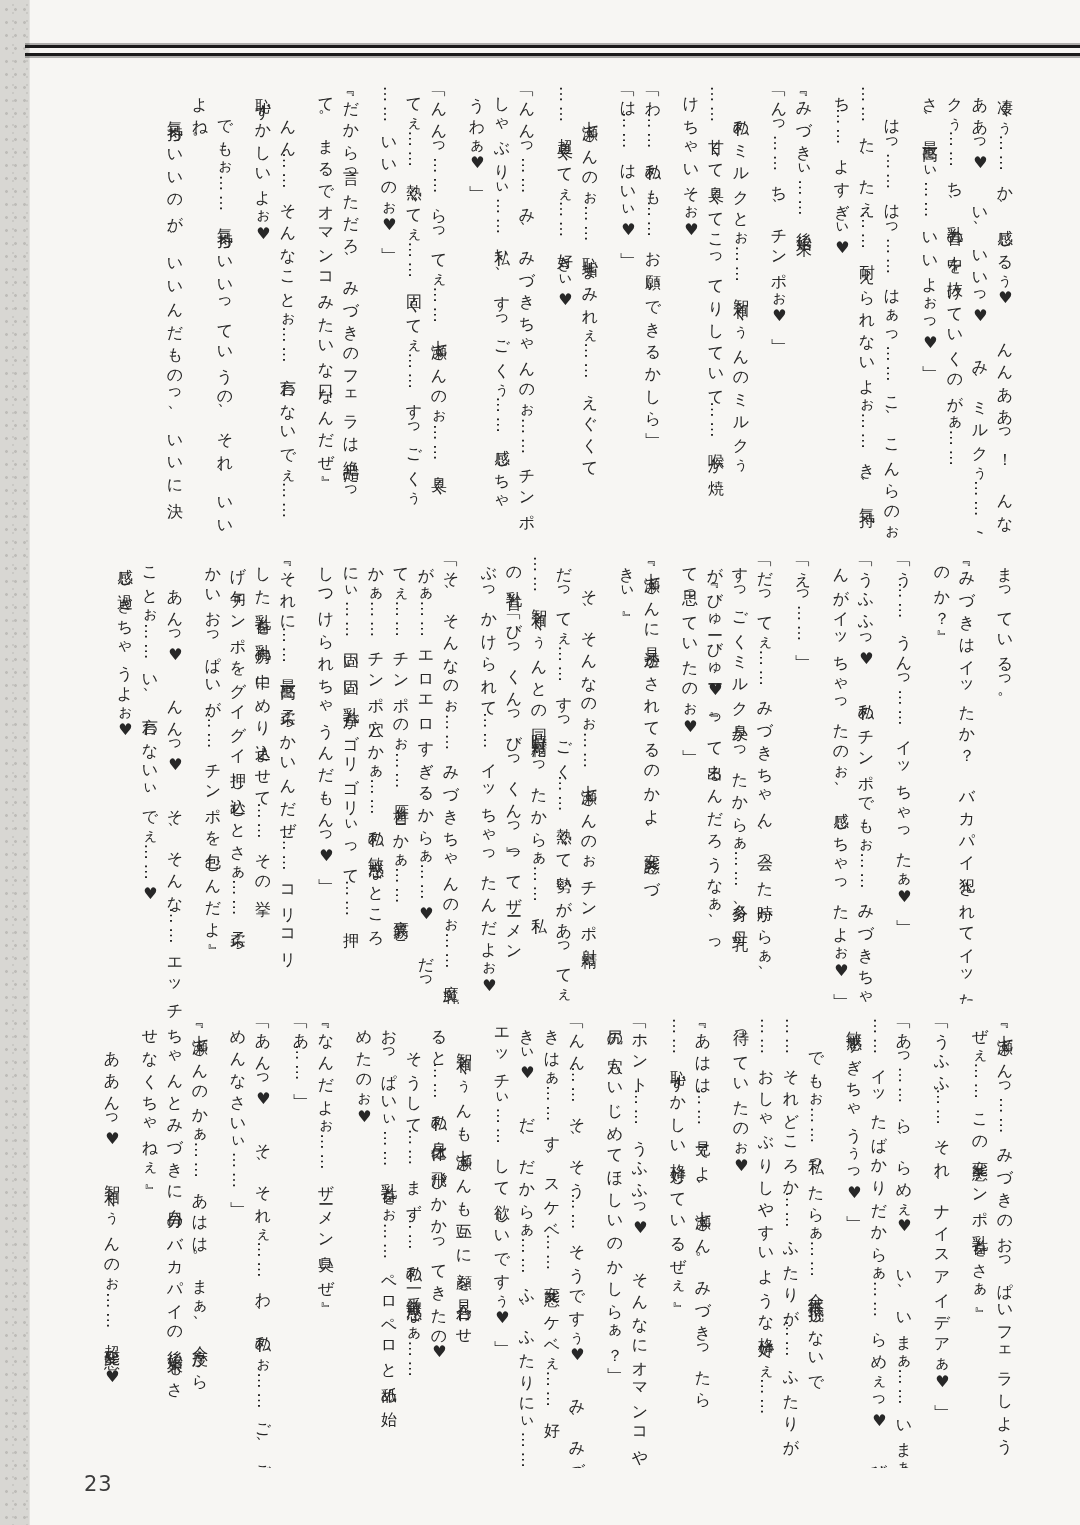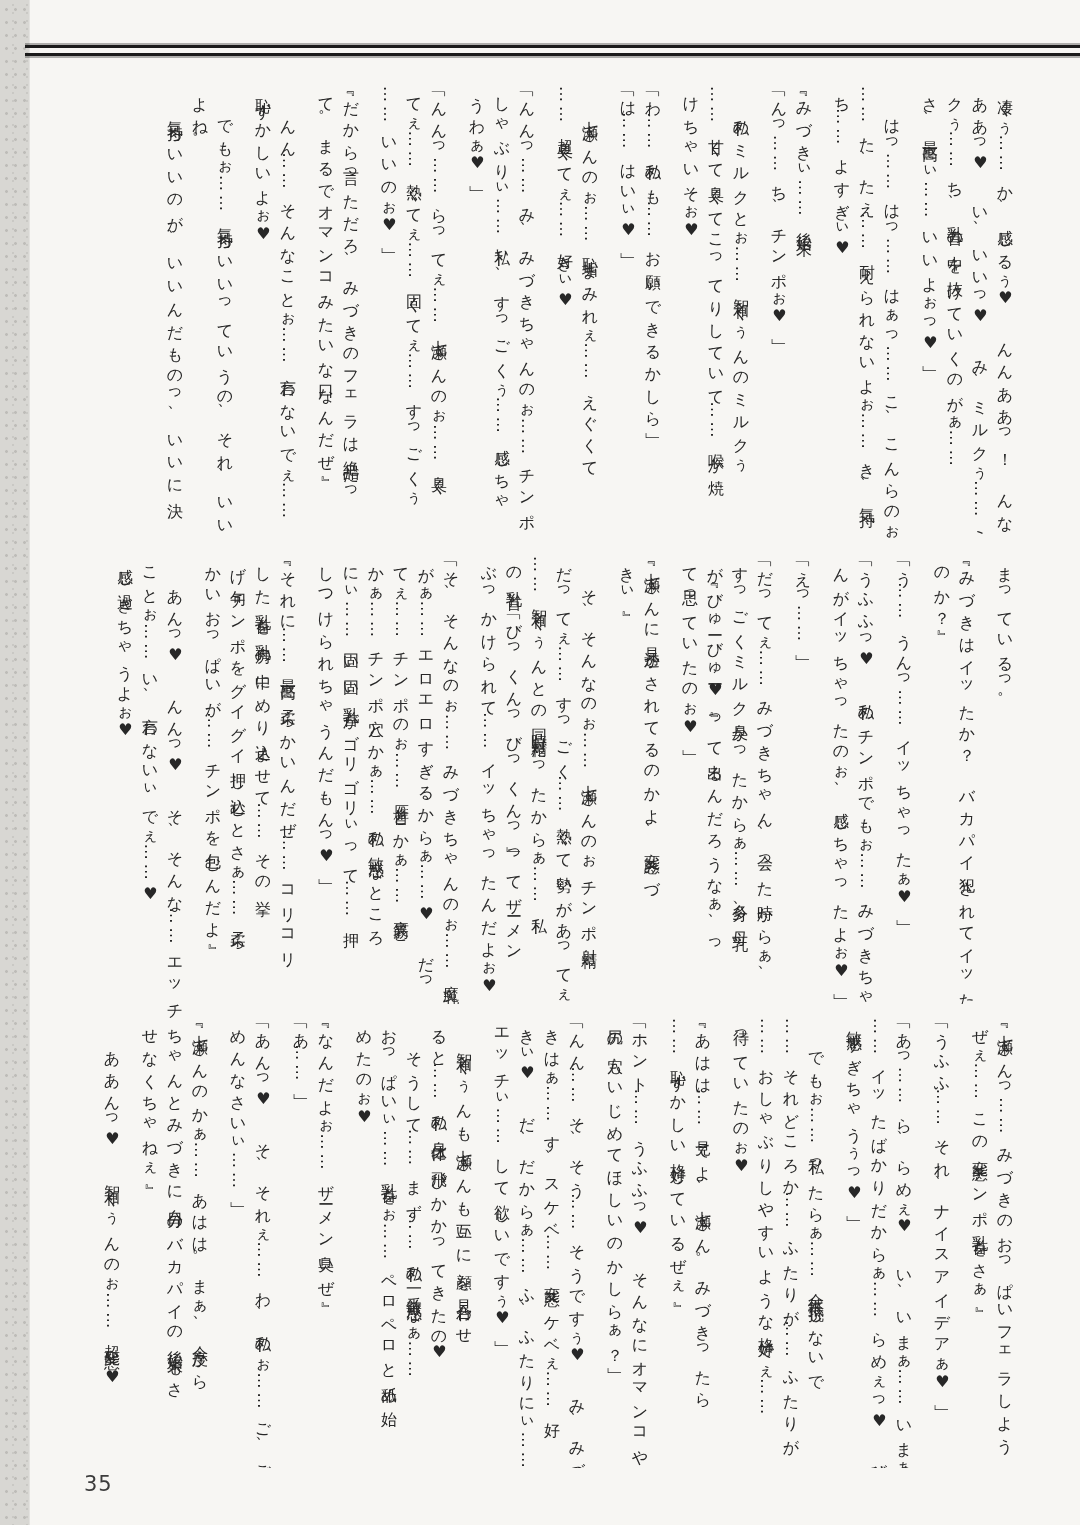--- a/index.html
+++ b/index.html
@@ -149,14 +149,14 @@
       <div class="col">めたのぉ♥</div>
       <div class="col gap">『なんだよぉ……ザーメン臭いぜ』</div>
       <div class="col">「あ……」</div>
       <div class="col gap">「あんっ♥　そ、それぇ……わ、私のぉ……ご、ご</div>
       <div class="col">めんなさいぃ……」</div>
       <div class="col gap">『七瀬さんのかぁ……あはは。まぁ、今度から</div>
       <div class="col">ちゃんとみづきに自分のバカパイの後始末もさ</div>
       <div class="col">せなくちゃねぇ』</div>
       <div class="col indent gap">ああんっ♥　智和くぅんのぉ……超変態ぃ♥</div>
     </div>
-  <div class="page-number">35</div>
+  <div class="page-number">23</div>
 </div>
 
 </body></html>

